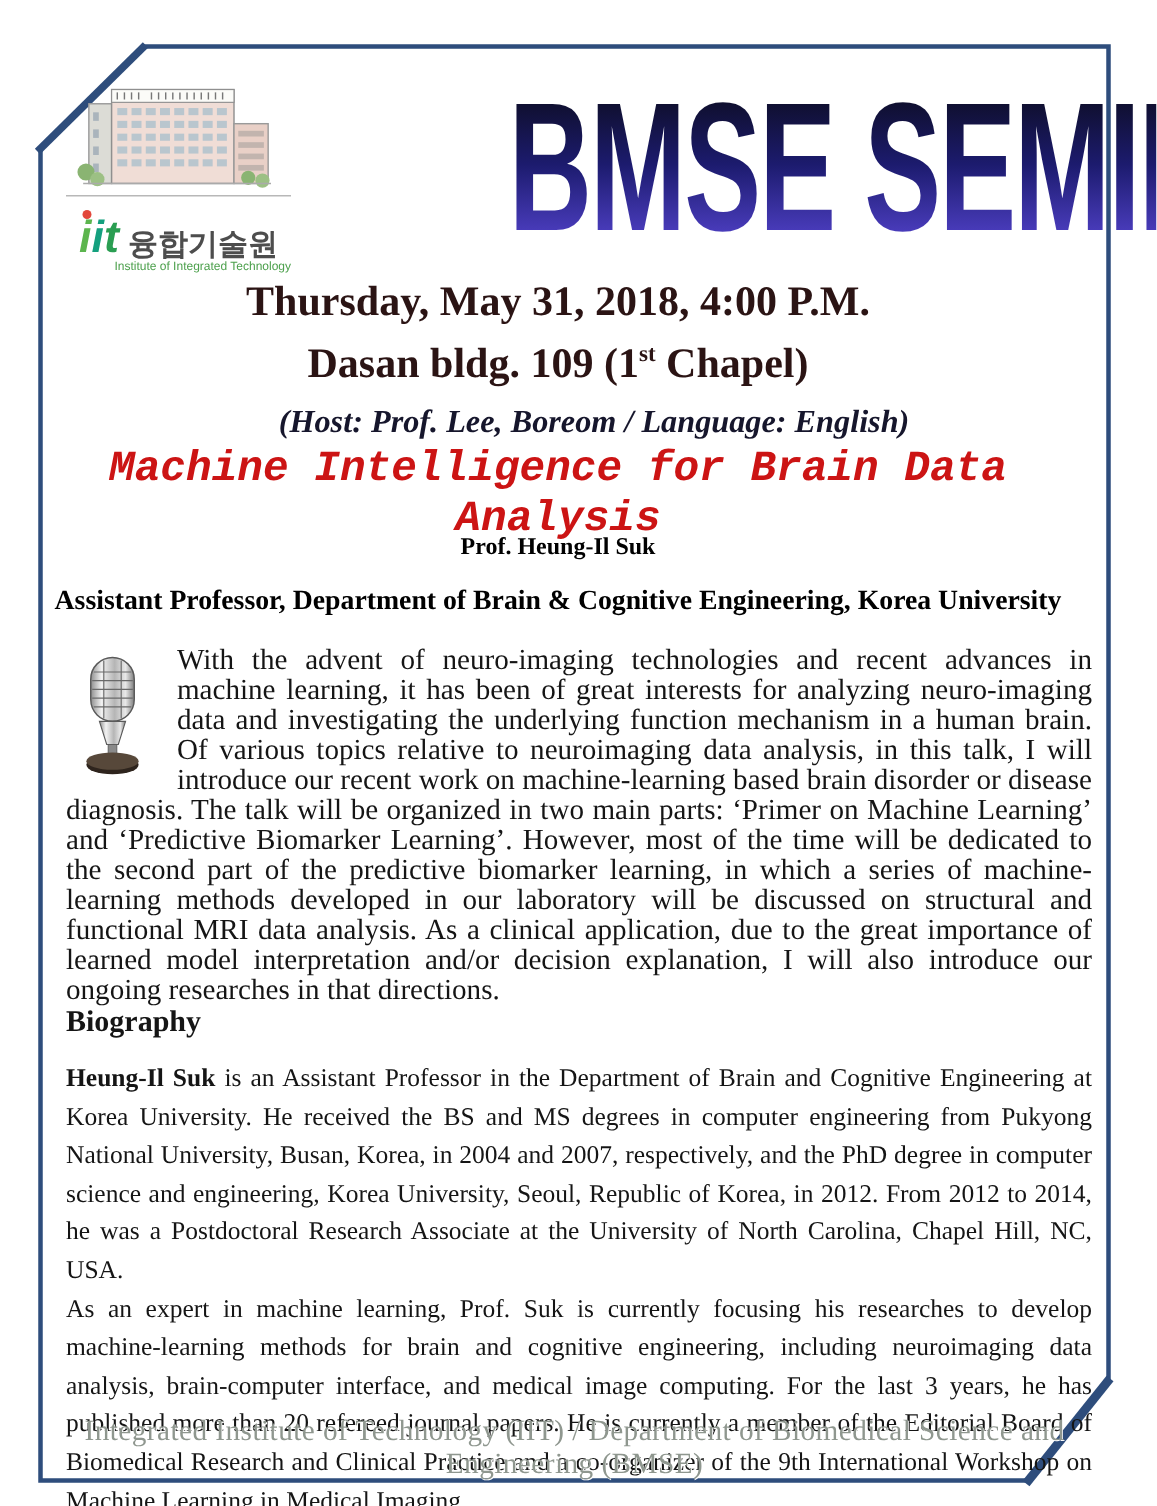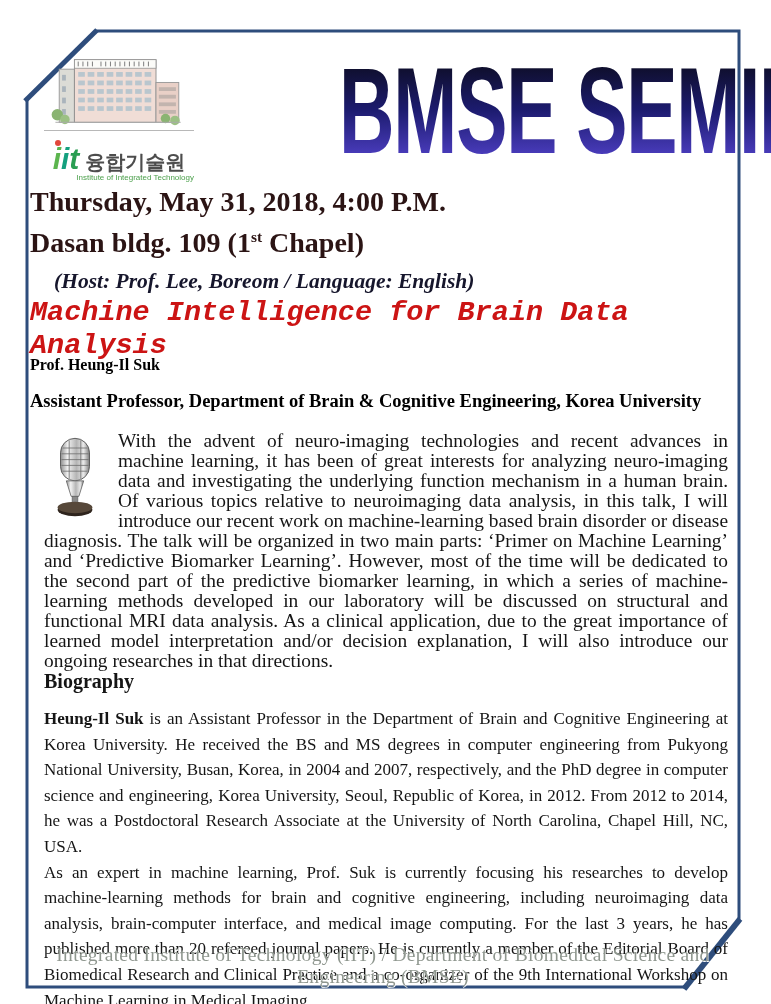--- a/index.html
+++ b/index.html
@@ -25,21 +25,21 @@
             font-family:"Liberation Sans",sans-serif;}
 
   
   .bmse-wrap{position:absolute;left:168px;top:52px;width:570px;text-align:center;}
   .bmse{display:inline-block;font-family:"Liberation Sans",sans-serif;font-weight:bold;
         font-size:122px;line-height:0.98;letter-spacing:-2px;white-space:nowrap;
         transform:scaleX(0.63);transform-origin:center;
         background:linear-gradient(180deg,#0c0c1e 4%,#1c1b6e 48%,#5a48d8 100%);
         -webkit-background-clip:text;background-clip:text;color:transparent;}
 
-  .centerline{position:absolute;left:30px;width:684px;}
+  .centerline{position:absolute;left:30px;width:684px;text-align:center;}
   .datetime{top:186px;font-weight:bold;font-size:28px;color:#2b1414;}
   .location{top:227px;font-weight:bold;font-size:28px;color:#2b1414;}
   .location sup{font-size:0.55em;vertical-align:super;line-height:0;}
   .host{top:269px;font-weight:bold;font-style:italic;font-size:21.5px;color:#16162c;padding-left:24px;}
   .talk-title{top:296px;font-family:Liberation Mono, monospace;font-weight:bold;
               font-style:italic;font-size:28.5px;color:#cc1414;}
   .speaker{top:356px;font-weight:bold;font-size:16px;color:#000;}
   .affiliation{top:391px;font-weight:bold;font-size:18.5px;color:#000;}
 
   .abstract{position:absolute;top:431px;left:44px;width:684px;font-size:19.4px;

